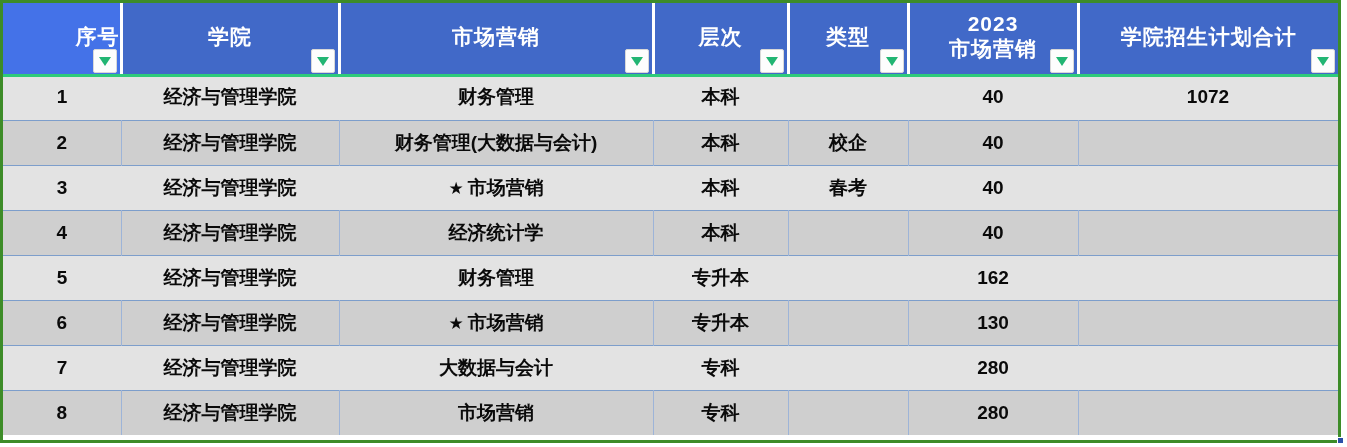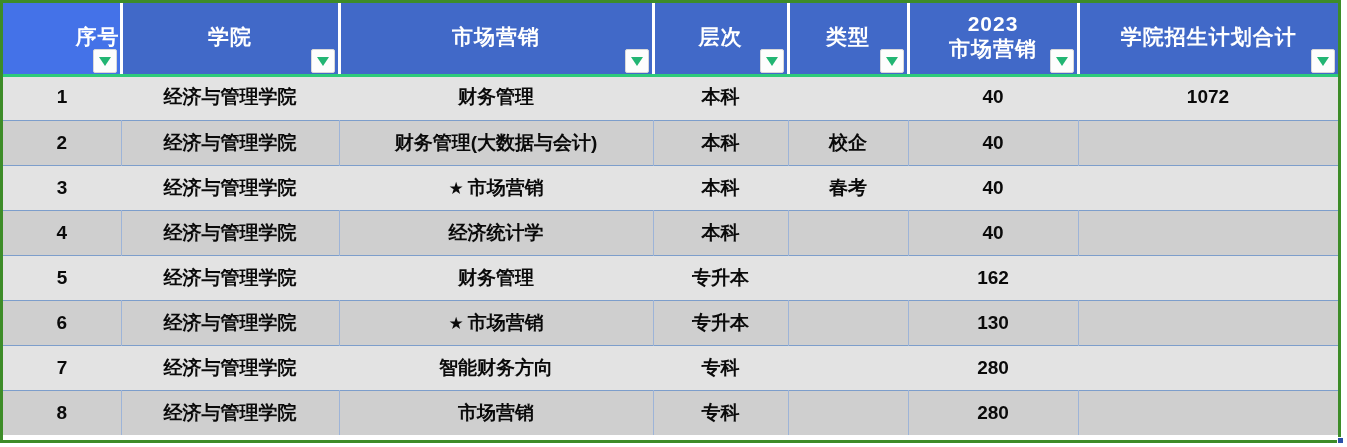--- a/index.html
+++ b/index.html
@@ -271,21 +271,21 @@
           <td>经济与管理学院</td>
           <td><span class="star">★</span>市场营销</td>
           <td>专升本</td>
           <td></td>
           <td>130</td>
           <td></td>
         </tr>
         <tr class="row-odd">
           <td>7</td>
           <td>经济与管理学院</td>
-          <td>智能财务方向</td>
+          <td>大数据与会计</td>
           <td>专科</td>
           <td></td>
           <td>280</td>
           <td></td>
         </tr>
         <tr class="row-even">
           <td>8</td>
           <td>经济与管理学院</td>
           <td>市场营销</td>
           <td>专科</td>

